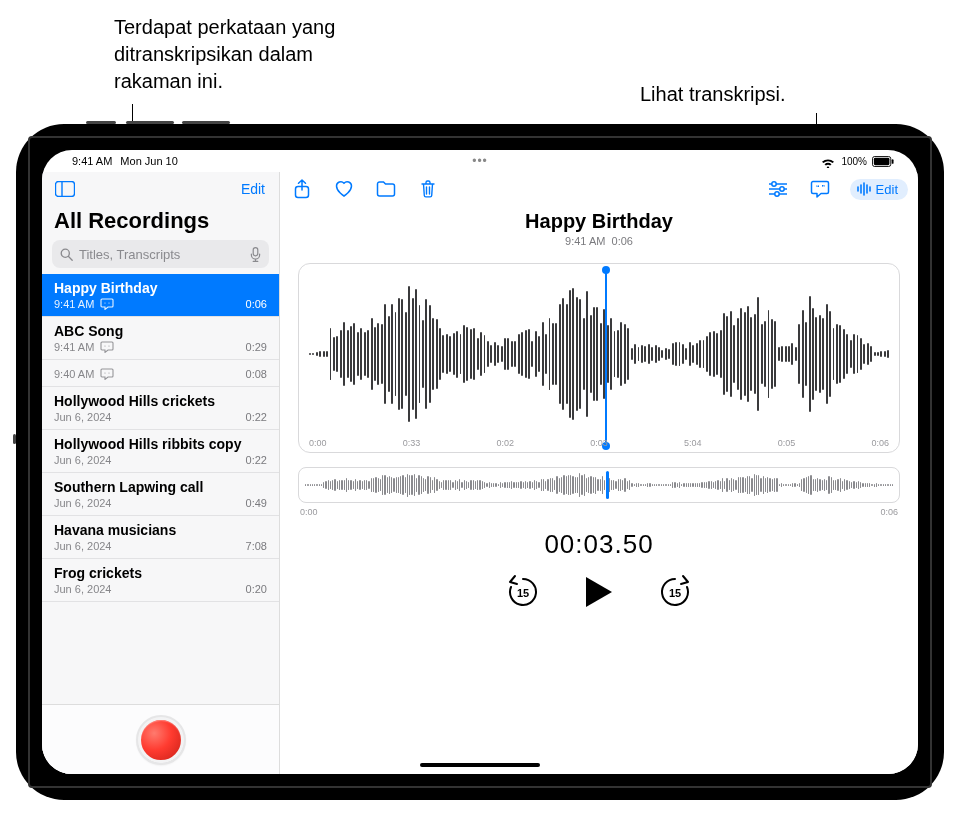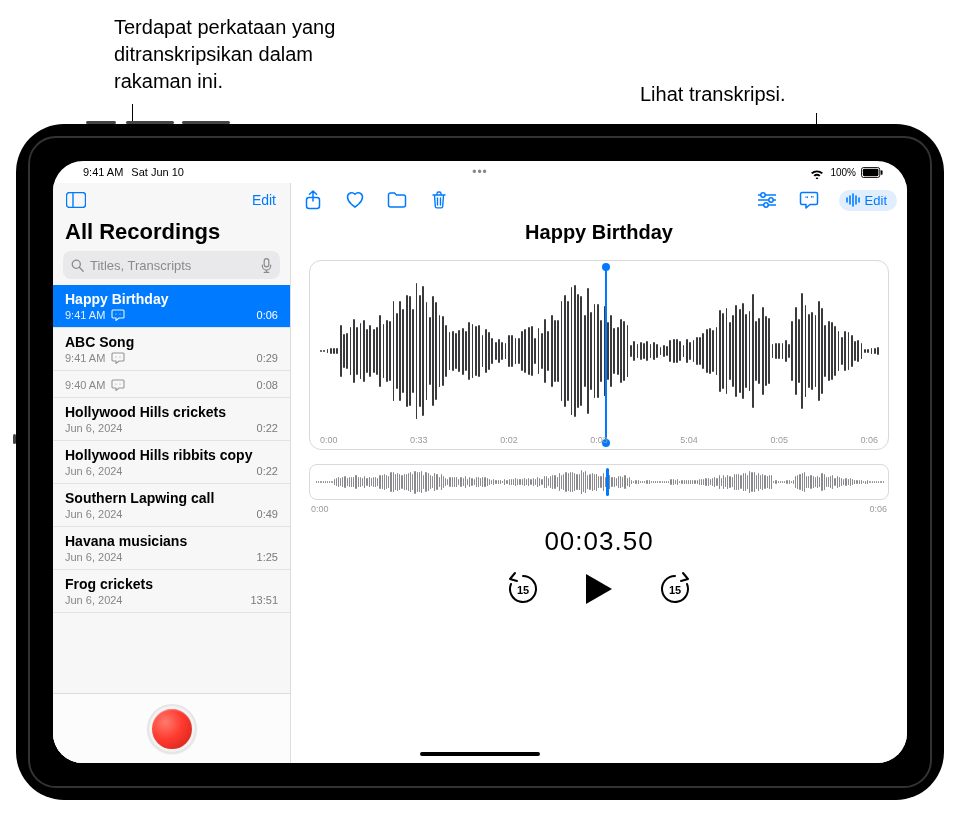--- a/index.html
+++ b/index.html
@@ -31,22 +31,22 @@
     width: 928px;
     height: 676px;
     background: #000;
     border-radius: 48px;
     padding: 12px;
   }
   .ipad-inner {
     width: 100%;
     height: 100%;
     border: 2px solid #333;
-    border-radius: 28px;
-    padding: 23px;
+    border-radius: 4px;
+    padding: 12px;
   }
   .screen {
     width: 100%;
     height: 100%;
     background: #fff;
     border-radius: 30px;
     overflow: hidden;
     display: flex;
     flex-direction: column;
     position: relative;
@@ -343,21 +343,21 @@
   <div class="pbutton top1"></div>
   <div class="pbutton top2"></div>
   <div class="pbutton top3"></div>
   <div class="pbutton left1"></div>
   <div class="ipad-inner">
     <div class="screen">
 
       <div class="statusbar">
         <div class="left">
           <span>9:41 AM</span>
-          <span>Sat Jun 10</span>
+          <span>Mon Jun 10</span>
         </div>
         <div class="dots">•••</div>
         <div class="right">
           <span class="wifi-icon">
             <svg viewBox="0 0 16 12" width="16" height="12">
                 <path fill="#000" d="M8 10.5a1.2 1.2 0 100 2.4 1.2 1.2 0 000-2.4zM4.5 8.2l1.4 1.4a3.5 3.5 0 014.2 0l1.4-1.4a5.5 5.5 0 00-7 0zM2 5.7l1.4 1.4a7.5 7.5 0 019.2 0L14 5.7a9.5 9.5 0 00-12 0z"></path>
               </svg>
           </span>
           <span style="font-size:10px;">100%</span>
           <span class="batt-icon">
@@ -460,29 +460,29 @@
 
     </div>
     <div class="dur">0:49</div>
               </div>
               <div class="row">
     <div class="title">Havana musicians</div>
     <div class="meta">
       <span>Jun 6, 2024</span>
 
     </div>
-    <div class="dur">1:25</div>
+    <div class="dur">7:08</div>
               </div>
               <div class="row">
     <div class="title">Frog crickets</div>
     <div class="meta">
       <span>Jun 6, 2024</span>
 
     </div>
-    <div class="dur">13:51</div>
+    <div class="dur">0:20</div>
               </div>
             </div>
           <div class="record-bar">
             <div class="record-btn"></div>
           </div>
         </div>
 
         <div class="detail">
           <div class="detail-top">
             <div class="icon-btn">
@@ -531,20 +531,23 @@
                     <line x1="8" y1="1" x2="8" y2="13"></line>
                     <line x1="11" y1="3" x2="11" y2="11"></line>
                     <line x1="14" y1="5" x2="14" y2="9"></line>
                 </g>
               </svg>
               <span>Edit</span>
             </div>
           </div>
           <div class="detail-header">
             <h2>Happy Birthday</h2>
+            <div class="sub">
+              <span>9:41 AM</span>&nbsp;&nbsp;<span>0:06</span>
+            </div>
           </div>
           <div class="wave-main">
             <div class="wave" id="wave-main">
                 <span style="height: 2.96764px;"></span>
                 <span style="height: 2.78024px;"></span>
                 <span style="height: 4.62527px;"></span>
                 <span style="height: 5.02308px;"></span>
                 <span style="height: 6.07364px;"></span>
                 <span style="height: 6.57131px;"></span>
                 <span style="height: 52.1269px;"></span>

